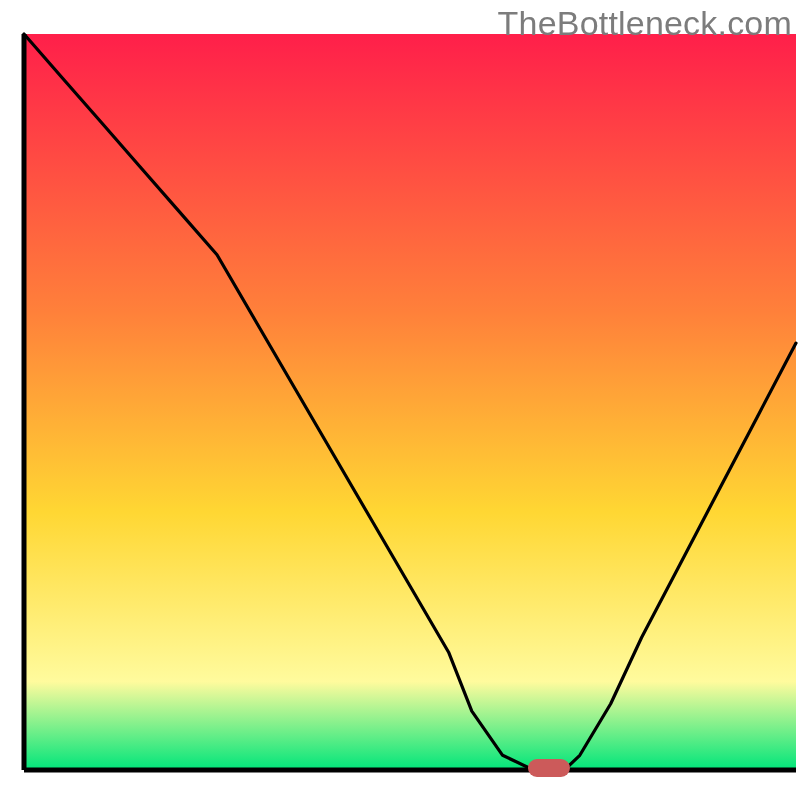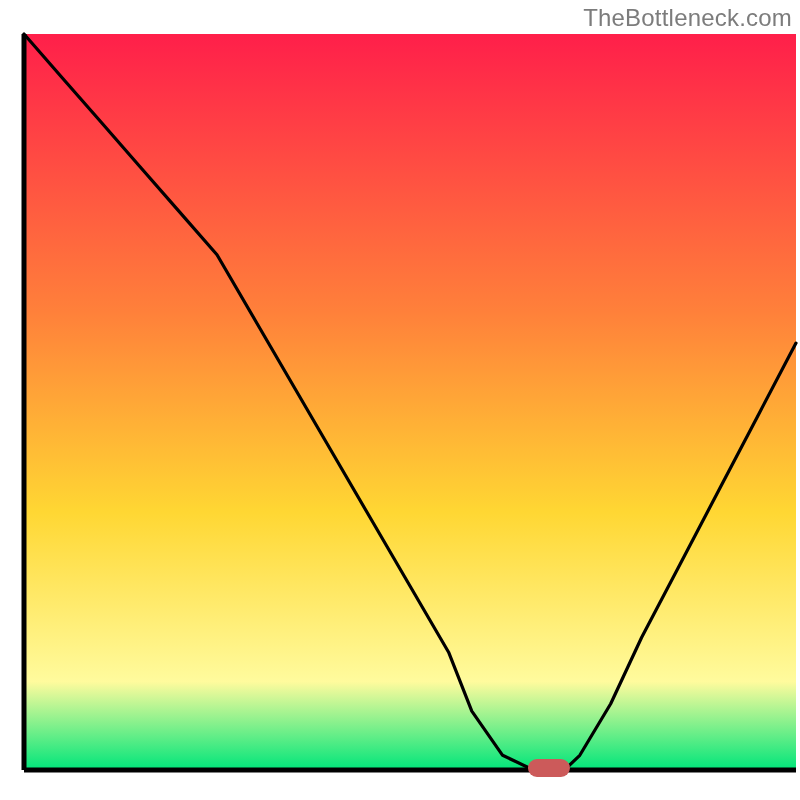--- a/index.html
+++ b/index.html
@@ -12,21 +12,21 @@
   }
   .container {
     position: relative;
     width: 800px;
     height: 800px;
   }
   .watermark {
     position: absolute;
     top: 4px;
     right: 8px;
-    font-size: 24px;
+    font-size: 34px;
     font-weight: 500;
     color: #7c7c7c;
     letter-spacing: 0.2px;
     z-index: 10;
   }
   svg.plot {
     position: absolute;
     left: 0;
     top: 0;
   }

